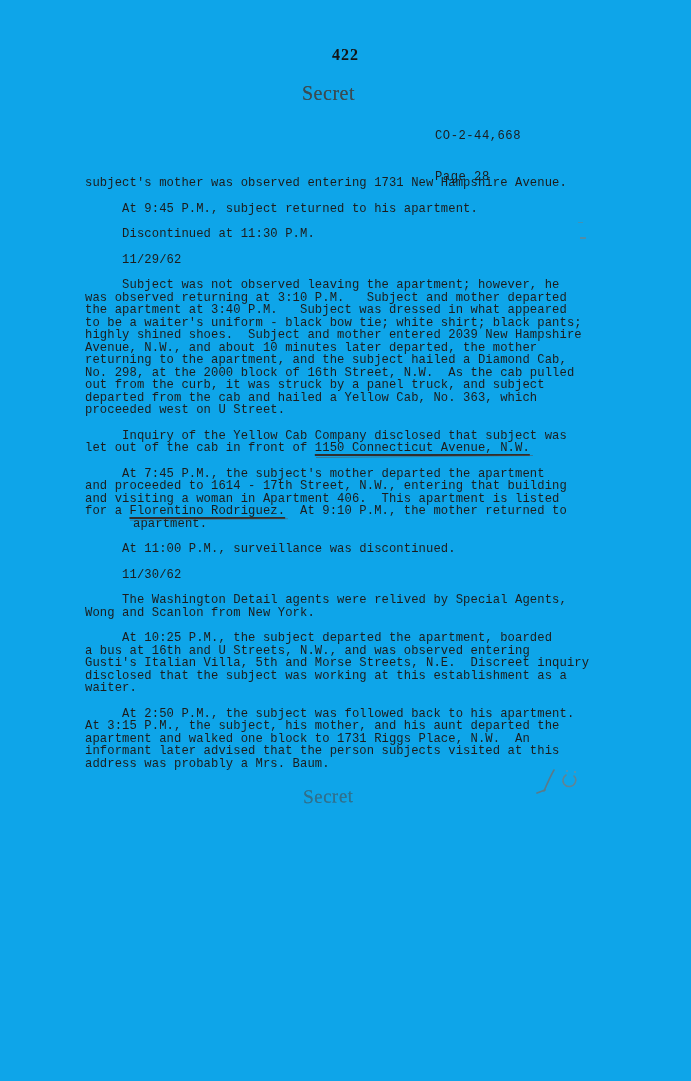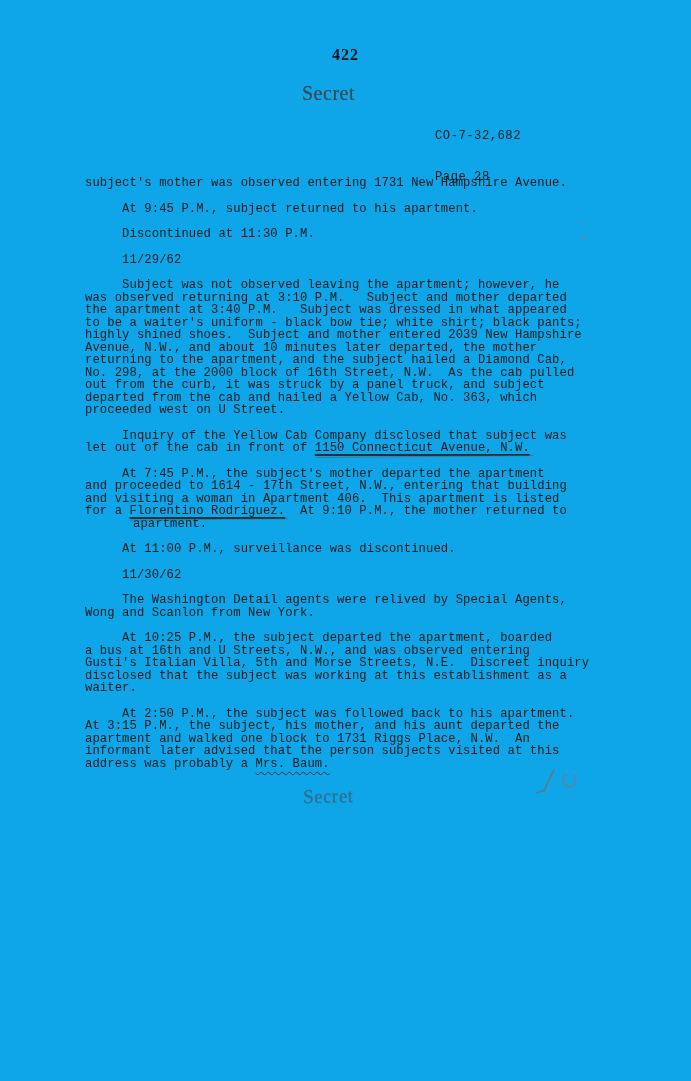--- a/index.html
+++ b/index.html
@@ -84,21 +84,20 @@
     transform: rotate(-0.5deg);
   }
   .u-scribble {
     text-decoration-style: wavy;
     text-decoration-thickness: 1px;
     text-decoration-color: #444444;
     text-underline-offset: 1.5px;
     margin-left: 48px;
   }
   .u-wavy {
-    text-decoration: underline;
     text-decoration-style: wavy;
     text-decoration-thickness: 1.3px;
     text-decoration-color: #2d2d2d;
     text-underline-offset: 3.5px;
   }
   #pencil-mark {
     position: absolute;
     left: 534px; top: 764px;
     opacity: 0.78;
   }
@@ -112,21 +111,21 @@
 </head>
 <body>
 
 <div class="page">
 
   <div id="page-number">422</div>
 
   <div id="stamp-top" class="stamp">Secret</div>
 
   <div id="doc-ref">
-    <div>CO-7-32,682</div>
+    <div>CO-2-44,668</div>
     <div>Page 28</div>
   </div>
 
   <div id="doc-body"><div class="block"><div class="line"><span>subject's mother was observed entering 1731 New Hampshire Avenue.</span></div></div><div class="block"><div class="line"><span>     At 9:45 P.M., subject returned to his apartment.</span></div></div><div class="block"><div class="line"><span>     Discontinued at 11:30 P.M.</span></div></div><div class="block"><div class="line"><span>     </span><span class="u-typed">11/29/62</span></div></div><div class="block"><div class="line"><span>     Subject was not observed leaving the apartment; however, he</span></div><div class="line"><span>was observed returning at 3:10 P.M.   Subject and mother departed</span></div><div class="line"><span>the apartment at 3:40 P.M.   Subject was dressed in what appeared</span></div><div class="line"><span>to be a waiter's uniform - black bow tie; white shirt; black pants;</span></div><div class="line"><span>highly shined shoes.  Subject and mother entered 2039 New Hampshire</span></div><div class="line"><span>Avenue, N.W., and about 10 minutes later departed, the mother</span></div><div class="line"><span>returning to the apartment, and the subject hailed a Diamond Cab,</span></div><div class="line"><span>No. 298, at the 2000 block of 16th Street, N.W.  As the cab pulled</span></div><div class="line"><span>out from the curb, it was struck by a panel truck, and subject</span></div><div class="line"><span>departed from the cab and hailed a Yellow Cab, No. 363, which</span></div><div class="line"><span>proceeded west on U Street.</span></div></div><div class="block"><div class="line"><span>     Inquiry of the Yellow Cab Company disclosed that subject was</span></div><div class="line"><span>let out of the cab in front of </span><span class="u-hand">1150 Connecticut Avenue, N.W.</span></div></div><div class="block"><div class="line"><span>     At 7:45 P.M., the subject's mother departed the apartment</span></div><div class="line"><span>and proceeded to 1614 - 17th Street, N.W., entering that building</span></div><div class="line"><span>and visiting a woman in Apartment 406.  This apartment is listed</span></div><div class="line"><span>for a </span><span class="u-hand">Florentino Rodriguez.</span><span>  At 9:10 P.M., the mother returned to</span></div><div class="line"><span class="u-scribble">apartment.</span></div></div><div class="block"><div class="line"><span>     At 11:00 P.M., surveillance was discontinued.</span></div></div><div class="block"><div class="line"><span>     </span><span class="u-typed">11/30/62</span></div></div><div class="block"><div class="line"><span>     The Washington Detail agents were relived by Special Agents,</span></div><div class="line"><span>Wong and Scanlon from New York.</span></div></div><div class="block"><div class="line"><span>     At 10:25 P.M., the subject departed the apartment, boarded</span></div><div class="line"><span>a bus at 16th and U Streets, N.W., and was observed entering</span></div><div class="line"><span>Gusti's Italian Villa, 5th and Morse Streets, N.E.  Discreet inquiry</span></div><div class="line"><span>disclosed that the subject was working at this establishment as a</span></div><div class="line"><span>waiter.</span></div></div><div class="block"><div class="line"><span>     At 2:50 P.M., the subject was followed back to his apartment.</span></div><div class="line"><span>At 3:15 P.M., the subject, his mother, and his aunt departed the</span></div><div class="line"><span>apartment and walked one block to 1731 Riggs Place, N.W.  An</span></div><div class="line"><span>informant later advised that the person subjects visited at this</span></div><div class="line"><span>address was probably a </span><span class="u-wavy">Mrs. Baum.</span></div></div></div>
 
   <div id="stamp-bottom" class="stamp">Secret</div>
 
   <svg id="pencil-mark" width="48" height="34" viewBox="0 0 48 34">
     <path d="M3 29 L11 26" stroke="#6f6f6f" stroke-width="1.7" fill="none" stroke-linecap="round"></path>
     <path d="M10 27 C13 20 16 13 20 6" stroke="#6f6f6f" stroke-width="1.6" fill="none" stroke-linecap="round"></path>

